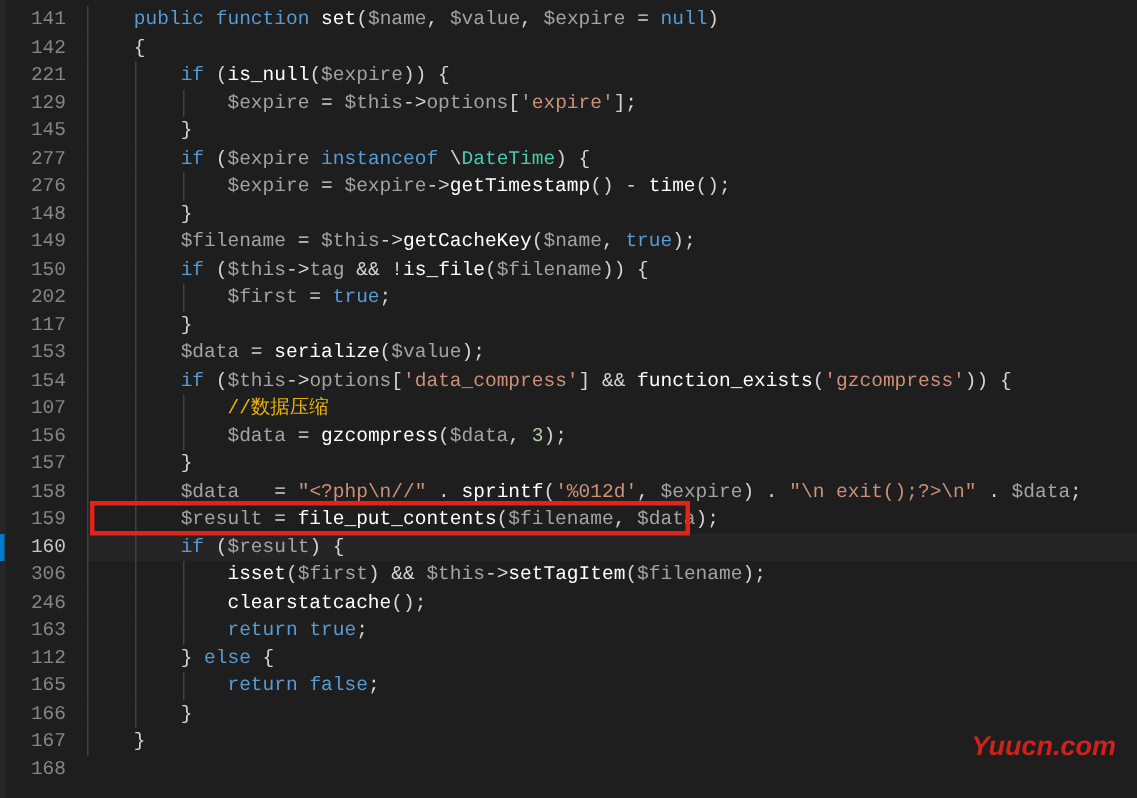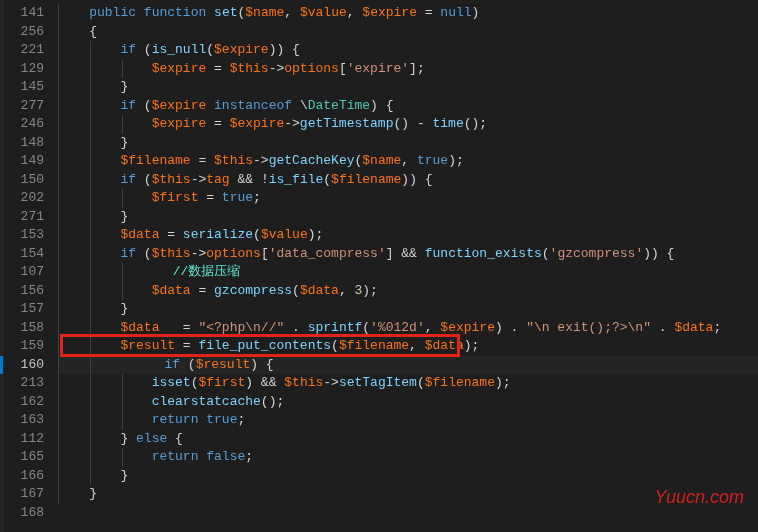--- a/index.html
+++ b/index.html
@@ -43,82 +43,82 @@
     height: 18.5px;
     background: #007acc;
   }
   .code {
     padding-top: 4px;
     white-space: pre;
     position: relative;
     flex: 1;
   }
   .line { height: 18.5px; position: relative; }
-  .hl-current { background: rgba(255,255,255,0.03); padding-left: 44px; }
+  .hl-current { background: rgba(255,255,255,0.03); }
   .indent-guide {
     position: absolute;
     top: 0; bottom: 0;
     border-left: 1px solid #404040;
   }
   .highlight-box {
     position: absolute;
     border: 3px solid #e2231a;
     background: transparent;
     pointer-events: none;
   }
   .watermark {
     position: absolute;
     right: 14px;
     bottom: 26px;
     color: #e2231a;
     font-family: Arial, sans-serif;
     font-size: 18px;
     font-style: italic;
-    font-weight: normal;
+    font-weight: bold;
     opacity: 0.9;
     pointer-events: none;
   }
   
   .k  { color: #569cd6; } 
-  .fn { color: #7dd3fc; } 
-  .v  { color: #f97316; } 
+  .fn { color: #ffffff; } 
+  .v  { color: #a3a3a3; } 
   .t  { color: #4ec9b0; } 
   .s  { color: #ce9178; } 
   .n  { color: #b5cea8; } 
-  .c  { color: #5eead4; margin-left: 21px; } 
+  .c  { color: #eab308; } 
   .p  { color: #d4d4d4; } 
 </style>
 </head>
 <body>
 
 <div class="editor">
   <div class="left-strip"></div>
   <div class="gutter" id="gutter">
       <div class="ln">141</div>
-      <div class="ln">256</div>
+      <div class="ln">142</div>
       <div class="ln">221</div>
       <div class="ln">129</div>
       <div class="ln">145</div>
       <div class="ln">277</div>
-      <div class="ln">246</div>
+      <div class="ln">276</div>
       <div class="ln">148</div>
       <div class="ln">149</div>
       <div class="ln">150</div>
       <div class="ln">202</div>
-      <div class="ln">271</div>
+      <div class="ln">117</div>
       <div class="ln">153</div>
       <div class="ln">154</div>
       <div class="ln">107</div>
       <div class="ln">156</div>
       <div class="ln">157</div>
       <div class="ln">158</div>
       <div class="ln">159</div>
       <div class="ln current">160</div>
-      <div class="ln">213</div>
-      <div class="ln">162</div>
+      <div class="ln">306</div>
+      <div class="ln">246</div>
       <div class="ln">163</div>
       <div class="ln">112</div>
       <div class="ln">165</div>
       <div class="ln">166</div>
       <div class="ln">167</div>
       <div class="ln">168</div>
     </div>
   <div class="code" id="code"><div class="line"><span class="indent-guide" style="left: 0px;"></span><span>    <span class="k">public</span><span class="p"> </span><span class="k">function</span><span class="p"> </span><span class="fn">set</span><span class="p">(</span><span class="v">$name</span><span class="p">, </span><span class="v">$value</span><span class="p">, </span><span class="v">$expire</span><span class="p"> = </span><span class="k">null</span><span class="p">)</span></span></div><div class="line"><span class="indent-guide" style="left: 0px;"></span><span>    <span class="p">{</span></span></div><div class="line"><span class="indent-guide" style="left: 0px;"></span><span class="indent-guide" style="left: 32px;"></span><span>        <span class="k">if</span><span class="p"> (</span><span class="fn">is_null</span><span class="p">(</span><span class="v">$expire</span><span class="p">)) {</span></span></div><div class="line"><span class="indent-guide" style="left: 0px;"></span><span class="indent-guide" style="left: 32px;"></span><span class="indent-guide" style="left: 64px;"></span><span>            <span class="v">$expire</span><span class="p"> = </span><span class="v">$this</span><span class="p">-&gt;</span><span class="v">options</span><span class="p">[</span><span class="s">'expire'</span><span class="p">];</span></span></div><div class="line"><span class="indent-guide" style="left: 0px;"></span><span class="indent-guide" style="left: 32px;"></span><span>        <span class="p">}</span></span></div><div class="line"><span class="indent-guide" style="left: 0px;"></span><span class="indent-guide" style="left: 32px;"></span><span>        <span class="k">if</span><span class="p"> (</span><span class="v">$expire</span><span class="p"> </span><span class="k">instanceof</span><span class="p"> \</span><span class="t">DateTime</span><span class="p">) {</span></span></div><div class="line"><span class="indent-guide" style="left: 0px;"></span><span class="indent-guide" style="left: 32px;"></span><span class="indent-guide" style="left: 64px;"></span><span>            <span class="v">$expire</span><span class="p"> = </span><span class="v">$expire</span><span class="p">-&gt;</span><span class="fn">getTimestamp</span><span class="p">() - </span><span class="fn">time</span><span class="p">();</span></span></div><div class="line"><span class="indent-guide" style="left: 0px;"></span><span class="indent-guide" style="left: 32px;"></span><span>        <span class="p">}</span></span></div><div class="line"><span class="indent-guide" style="left: 0px;"></span><span class="indent-guide" style="left: 32px;"></span><span>        <span class="v">$filename</span><span class="p"> = </span><span class="v">$this</span><span class="p">-&gt;</span><span class="fn">getCacheKey</span><span class="p">(</span><span class="v">$name</span><span class="p">, </span><span class="k">true</span><span class="p">);</span></span></div><div class="line"><span class="indent-guide" style="left: 0px;"></span><span class="indent-guide" style="left: 32px;"></span><span>        <span class="k">if</span><span class="p"> (</span><span class="v">$this</span><span class="p">-&gt;</span><span class="v">tag</span><span class="p"> &amp;&amp; !</span><span class="fn">is_file</span><span class="p">(</span><span class="v">$filename</span><span class="p">)) {</span></span></div><div class="line"><span class="indent-guide" style="left: 0px;"></span><span class="indent-guide" style="left: 32px;"></span><span class="indent-guide" style="left: 64px;"></span><span>            <span class="v">$first</span><span class="p"> = </span><span class="k">true</span><span class="p">;</span></span></div><div class="line"><span class="indent-guide" style="left: 0px;"></span><span class="indent-guide" style="left: 32px;"></span><span>        <span class="p">}</span></span></div><div class="line"><span class="indent-guide" style="left: 0px;"></span><span class="indent-guide" style="left: 32px;"></span><span>        <span class="v">$data</span><span class="p"> = </span><span class="fn">serialize</span><span class="p">(</span><span class="v">$value</span><span class="p">);</span></span></div><div class="line"><span class="indent-guide" style="left: 0px;"></span><span class="indent-guide" style="left: 32px;"></span><span>        <span class="k">if</span><span class="p"> (</span><span class="v">$this</span><span class="p">-&gt;</span><span class="v">options</span><span class="p">[</span><span class="s">'data_compress'</span><span class="p">] &amp;&amp; </span><span class="fn">function_exists</span><span class="p">(</span><span class="s">'gzcompress'</span><span class="p">)) {</span></span></div><div class="line"><span class="indent-guide" style="left: 0px;"></span><span class="indent-guide" style="left: 32px;"></span><span class="indent-guide" style="left: 64px;"></span><span>            <span class="c">//数据压缩</span></span></div><div class="line"><span class="indent-guide" style="left: 0px;"></span><span class="indent-guide" style="left: 32px;"></span><span class="indent-guide" style="left: 64px;"></span><span>            <span class="v">$data</span><span class="p"> = </span><span class="fn">gzcompress</span><span class="p">(</span><span class="v">$data</span><span class="p">, </span><span class="n">3</span><span class="p">);</span></span></div><div class="line"><span class="indent-guide" style="left: 0px;"></span><span class="indent-guide" style="left: 32px;"></span><span>        <span class="p">}</span></span></div><div class="line"><span class="indent-guide" style="left: 0px;"></span><span class="indent-guide" style="left: 32px;"></span><span>        <span class="v">$data</span><span class="p">   = </span><span class="s">"&lt;?php\n//"</span><span class="p"> . </span><span class="fn">sprintf</span><span class="p">(</span><span class="s">'%012d'</span><span class="p">, </span><span class="v">$expire</span><span class="p">) . </span><span class="s">"\n exit();?&gt;\n"</span><span class="p"> . </span><span class="v">$data</span><span class="p">;</span></span></div><div class="line"><span class="indent-guide" style="left: 0px;"></span><span class="indent-guide" style="left: 32px;"></span><span>        <span class="v">$result</span><span class="p"> = </span><span class="fn">file_put_contents</span><span class="p">(</span><span class="v">$filename</span><span class="p">, </span><span class="v">$data</span><span class="p">);</span></span></div><div class="line hl-current"><span class="indent-guide" style="left: 0px;"></span><span class="indent-guide" style="left: 32px;"></span><span>        <span class="k">if</span><span class="p"> (</span><span class="v">$result</span><span class="p">) {</span></span></div><div class="line"><span class="indent-guide" style="left: 0px;"></span><span class="indent-guide" style="left: 32px;"></span><span class="indent-guide" style="left: 64px;"></span><span>            <span class="fn">isset</span><span class="p">(</span><span class="v">$first</span><span class="p">) &amp;&amp; </span><span class="v">$this</span><span class="p">-&gt;</span><span class="fn">setTagItem</span><span class="p">(</span><span class="v">$filename</span><span class="p">);</span></span></div><div class="line"><span class="indent-guide" style="left: 0px;"></span><span class="indent-guide" style="left: 32px;"></span><span class="indent-guide" style="left: 64px;"></span><span>            <span class="fn">clearstatcache</span><span class="p">();</span></span></div><div class="line"><span class="indent-guide" style="left: 0px;"></span><span class="indent-guide" style="left: 32px;"></span><span class="indent-guide" style="left: 64px;"></span><span>            <span class="k">return</span><span class="p"> </span><span class="k">true</span><span class="p">;</span></span></div><div class="line"><span class="indent-guide" style="left: 0px;"></span><span class="indent-guide" style="left: 32px;"></span><span>        <span class="p">} </span><span class="k">else</span><span class="p"> {</span></span></div><div class="line"><span class="indent-guide" style="left: 0px;"></span><span class="indent-guide" style="left: 32px;"></span><span class="indent-guide" style="left: 64px;"></span><span>            <span class="k">return</span><span class="p"> </span><span class="k">false</span><span class="p">;</span></span></div><div class="line"><span class="indent-guide" style="left: 0px;"></span><span class="indent-guide" style="left: 32px;"></span><span>        <span class="p">}</span></span></div><div class="line"><span class="indent-guide" style="left: 0px;"></span><span>    <span class="p">}</span></span></div><div class="line"><span></span></div></div>
   <div class="watermark">Yuucn.com</div>
 <div class="cursor-marker" style="top: 355.5px;"></div>

